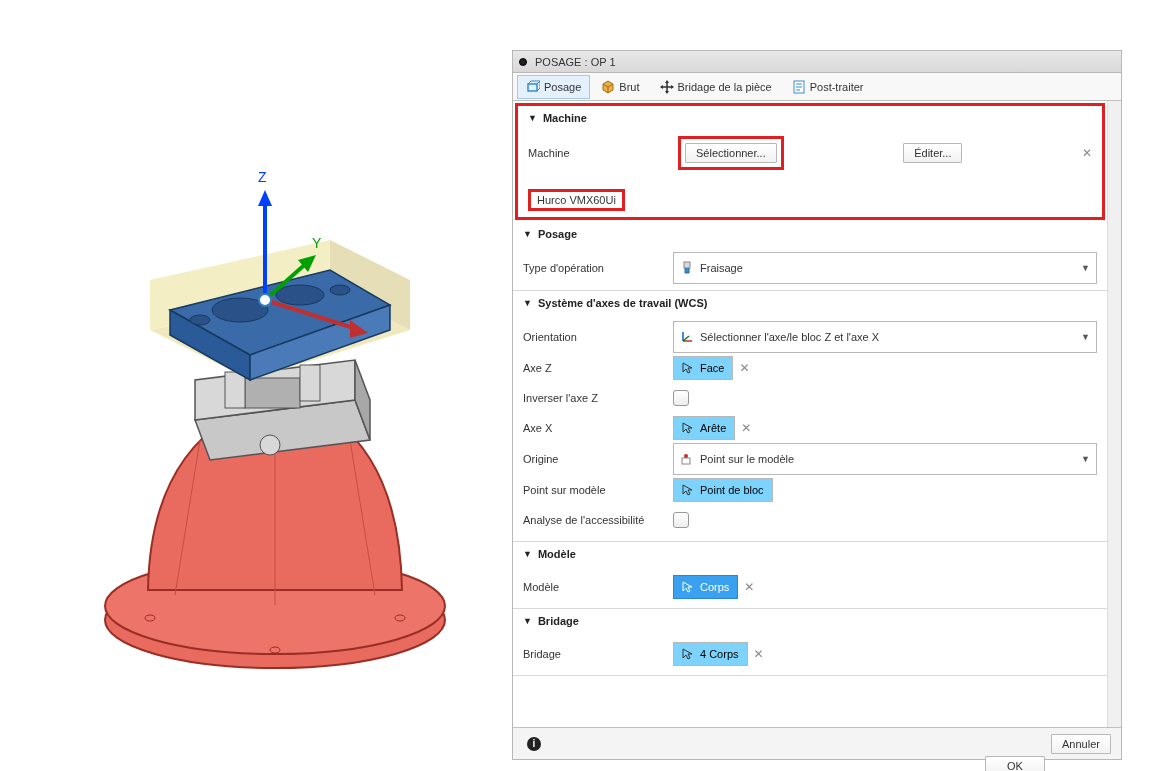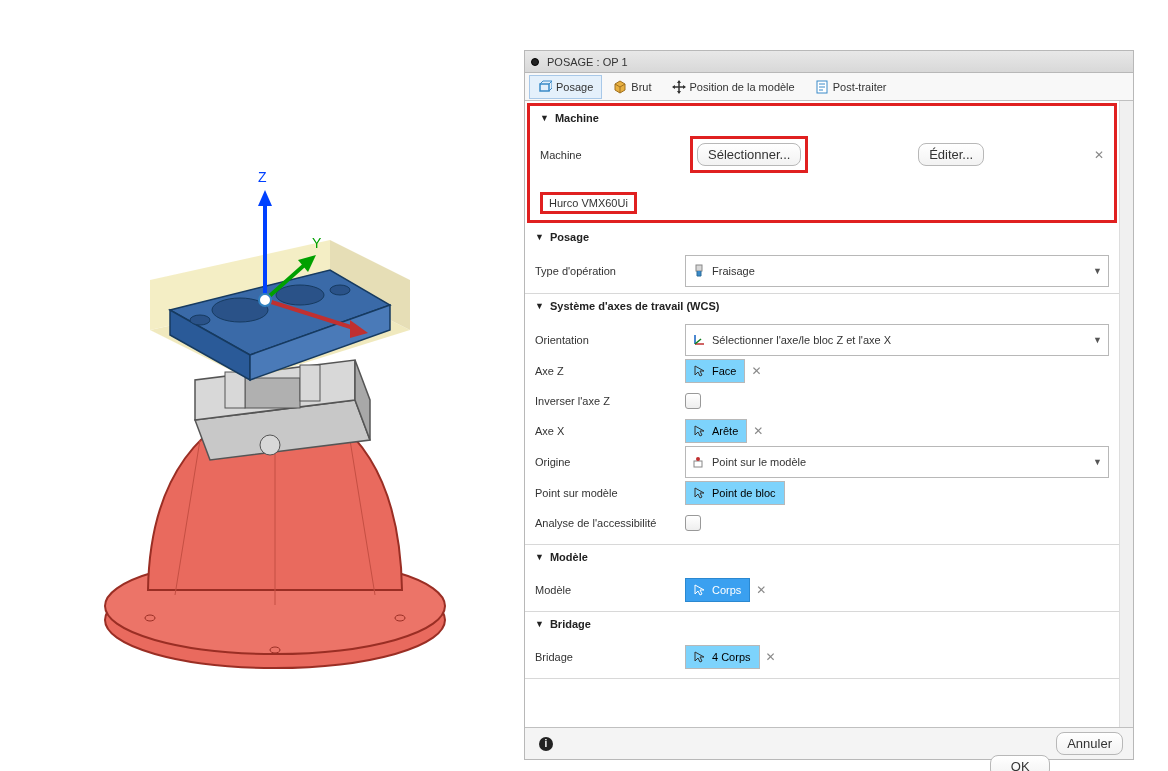--- a/index.html
+++ b/index.html
@@ -1,35 +1,35 @@
 <!DOCTYPE html>
 <html><head>
 <meta charset="utf-8">
 <style>
   * { box-sizing: border-box; margin: 0; padding: 0; font-family: Arial, Helvetica, sans-serif; }
   body { width: 1168px; height: 771px; background: #fff; position: relative; }
   .viewport { position: absolute; left: 0; top: 0; width: 510px; height: 771px; }
-  .panel { position: absolute; left: 524px; top: 50px; width: 610px; height: 710px; border: 1px solid #b8b8b8; background: #fff; display: flex; flex-direction: column; }
+  .panel { position: absolute; left: 512px; top: 50px; width: 610px; height: 710px; border: 1px solid #b8b8b8; background: #fff; display: flex; flex-direction: column; }
   .panel-titlebar { height: 22px; background: linear-gradient(#e8e8e8,#d8d8d8); border-bottom: 1px solid #b8b8b8; display: flex; align-items: center; padding: 0 6px; font-size: 11px; color: #333; }
   .panel-titlebar .bullet { width: 8px; height: 8px; border-radius: 50%; background: #222; margin-right: 8px; border:1px solid #000; }
   .tabs { height: 28px; border-bottom: 1px solid #c0c0c0; display: flex; align-items: center; padding: 0 4px; gap: 2px; background:#f8f8f8; }
   .tab { display: flex; align-items: center; gap: 4px; padding: 4px 8px; font-size: 11px; color: #333; border: 1px solid transparent; background:transparent; }
   .tab.active { border: 1px solid #a8c8e8; background: #e4f0fb; }
   .tab .icon { width: 14px; height: 14px; }
   .scroll-area { flex: 1; overflow: hidden; position: relative; }
   .scroll-inner { position: absolute; left: 0; top: 0; right: 14px; bottom: 0; overflow: hidden; }
   .scrollbar { position: absolute; right: 0; top: 0; width: 14px; height: 100%; background: #f0f0f0; border-left: 1px solid #ddd; }
   .section { border-bottom: 1px solid #d8d8d8; }
   .section-head { height: 24px; display: flex; align-items: center; padding: 0 10px; font-size: 11px; font-weight: bold; color: #222; background: #fff; }
   .section-head .triangle { margin-right: 6px; font-size: 9px; }
   .section-body { padding: 6px 10px; }
   .row { display: flex; align-items: center; min-height: 30px; }
   .row .label { width: 150px; font-size: 11px; color: #333; }
   .row .control { flex: 1; display: flex; align-items: center; gap: 6px; }
-  .btn { background: linear-gradient(#fff,#f2f2f2); border: 1px solid #b8b8b8; padding: 3px 10px; font-size: 13px; color: #333; border-radius: 8px; }
+  .btn { background: linear-gradient(#fff,#f2f2f2); border: 1px solid #b8b8b8; padding: 3px 10px; font-size: 11px; color: #333; border-radius: 1px; }
   .dropdown { flex:1; height: 24px; border: 1px solid #b8b8b8; display: flex; align-items: center; padding: 15px 6px; font-size: 11px; color: #333; position: relative; background:#fff; }
   .dropdown .dd-icon { width: 14px; height: 14px; margin-right: 6px; }
   .dropdown .chev { position: absolute; right: 6px; font-size: 9px; color: #555; }
   .chip { height: 24px; border: 1px solid #b8b8b8; display: inline-flex; align-items: center; padding: 0 8px; font-size: 11px; gap: 6px; background:#7dd3fc; }
   .chip.blue { background: #3aa0f0; color: #fff; border-color: #2a88d0; align-items: center; }
   .chip .chip-icon { width: 12px; height: 12px; }
   .x { color: #888; font-size: 12px; cursor: default; }
   .checkbox { width: 16px; height: 16px; border: 1px solid #999; border-radius: 3px; background: linear-gradient(#fff,#eee); display:flex; align-items:center; justify-content:center; }
   .checkbox.checked::after { content: "✓"; font-size: 11px; color: #333; }
   .section-machine { border: 3px solid #e02020; margin: 2px; border-bottom:3px solid #e02020; }
@@ -127,21 +127,21 @@
       </span>
       <span>Brut</span>
     </div>
     <div class="tab">
       <span class="icon">
         <svg width="14" height="14">
             <path d="M7 1 L7 13 M1 7 L13 7" stroke="#333" stroke-width="1.5"></path>
             <path d="M7 0 L5 3 L9 3 Z M7 14 L5 11 L9 11 Z M0 7 L3 5 L3 9 Z M14 7 L11 5 L11 9 Z" fill="#333"></path>
           </svg>
       </span>
-      <span>Position de la modèle</span>
+      <span>Bridage de la pièce</span>
     </div>
     <div class="tab">
       <span class="icon">
         <svg width="14" height="14">
             <rect x="2" y="1" width="10" height="12" fill="#fff" stroke="#3a8ac8"></rect>
             <line x1="4" y1="4" x2="10" y2="4" stroke="#3a8ac8"></line>
             <line x1="4" y1="7" x2="10" y2="7" stroke="#3a8ac8"></line>
             <line x1="4" y1="10" x2="8" y2="10" stroke="#3a8ac8"></line>
           </svg>
       </span>

